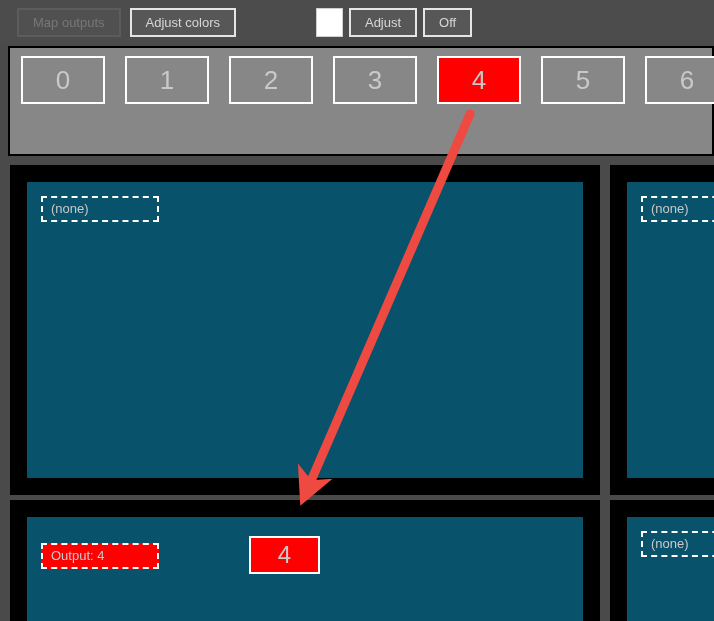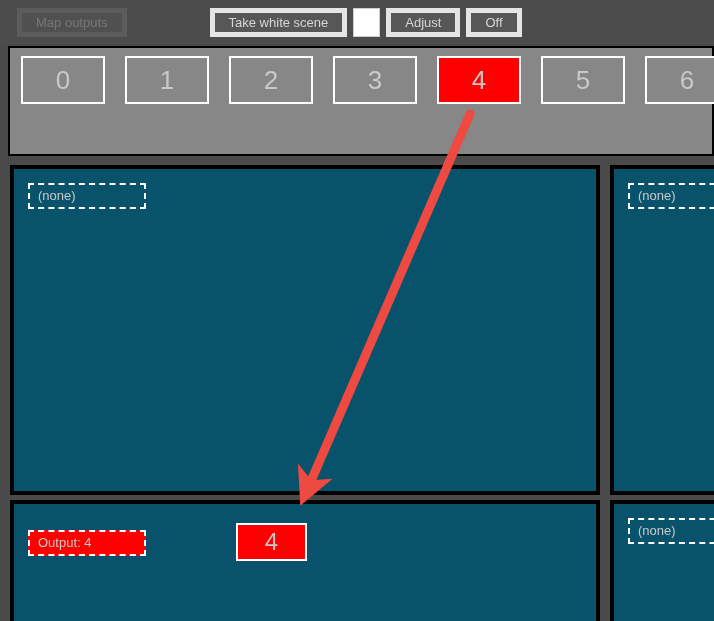--- a/index.html
+++ b/index.html
@@ -23,21 +23,21 @@
     height: 44px;
     background: #4c4c4c;
     box-sizing: border-box;
     display: flex;
     align-items: center;
     padding-left: 17px;
   }
   .tb-btn {
     height: 29px;
     background: #575757;
-    border: 5px solid #e5e5e5;
+    border: 2px solid #e5e5e5;
     color: #d7d7d7;
     font-size: 13px;
     font-family: "Liberation Sans", sans-serif;
     padding: 0 14px;
     box-sizing: border-box;
     display: flex;
     align-items: center;
     justify-content: center;
     white-space: nowrap;
     line-height: 1;
@@ -95,21 +95,21 @@
   .numtab.active {
     background: #fe0000;
     color: #c9c9c9;
   }
 
   
   .panel {
     position: absolute;
     background: #000000;
     box-sizing: border-box;
-    padding: 4px;
+    padding: 17px;
   }
   .panel-inner {
     width: 100%;
     height: 100%;
     background: #08526b;
     position: relative;
     box-sizing: border-box;
     overflow: hidden;
   }
   .tag {
@@ -154,22 +154,22 @@
     height: 621px;
     pointer-events: none;
   }
 </style>
 </head>
 <body>
 
 <div id="toolbar">
   <div class="tb-btn disabled">Map outputs</div>
   <div class="tb-gap-sm"></div>
+  <div class="tb-btn">Adjust colors</div>
   <div class="tb-gap-lg"></div>
-  <div class="tb-btn">Take white scene</div>
   <div class="tb-gap-xs"></div>
   <div class="swatch"></div>
   <div class="tb-gap-xs"></div>
   <div class="tb-btn">Adjust</div>
   <div class="tb-gap-xs"></div>
   <div class="tb-btn">Off</div>
 </div>
 
 <div id="tabpanel-outer">
   <div id="tabpanel">

